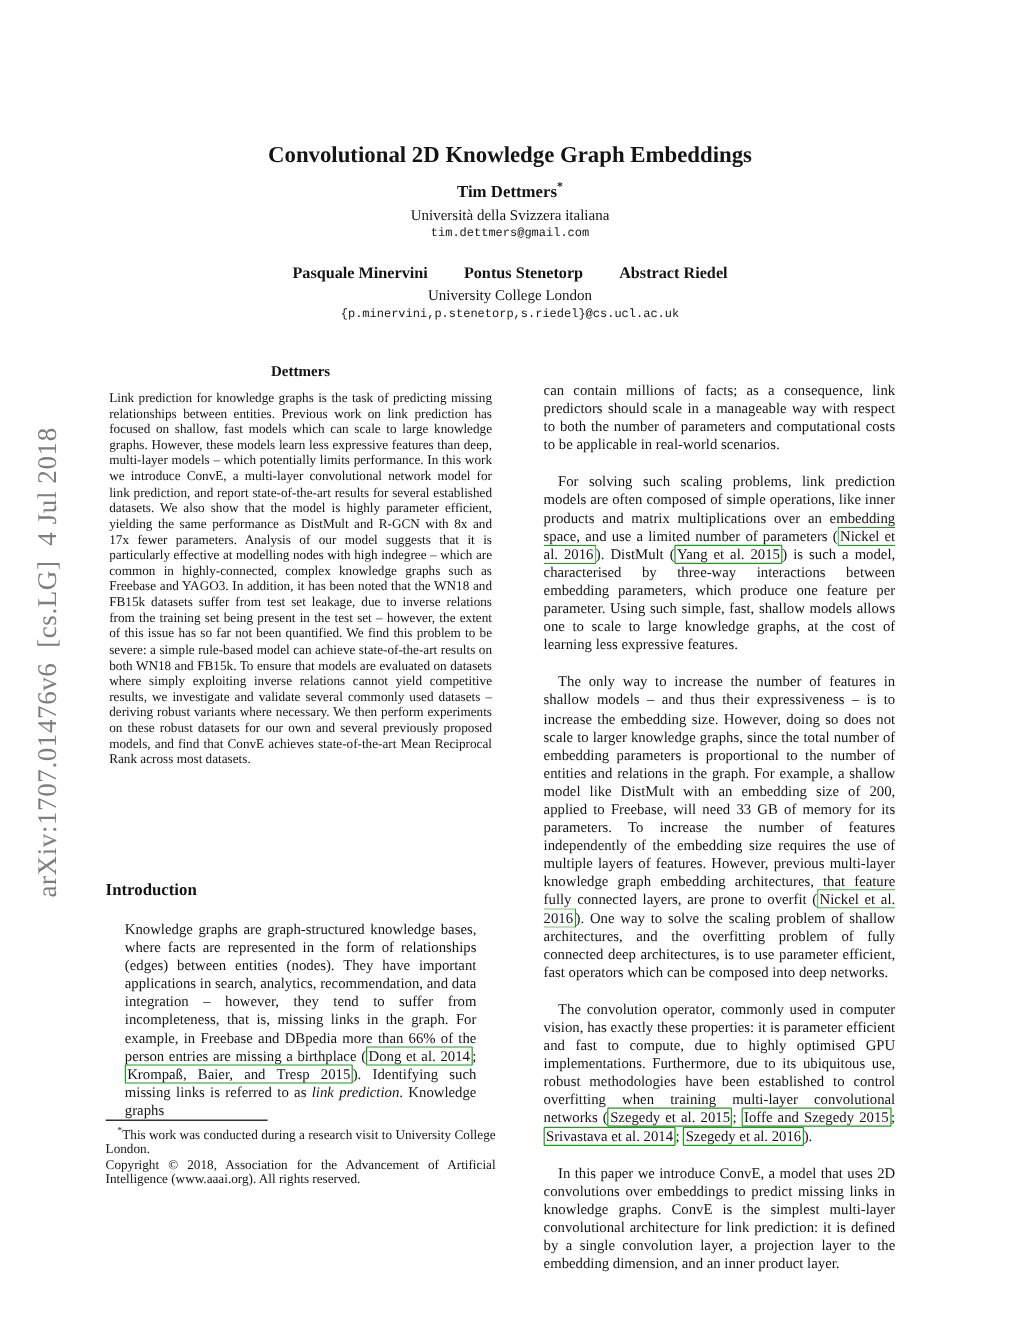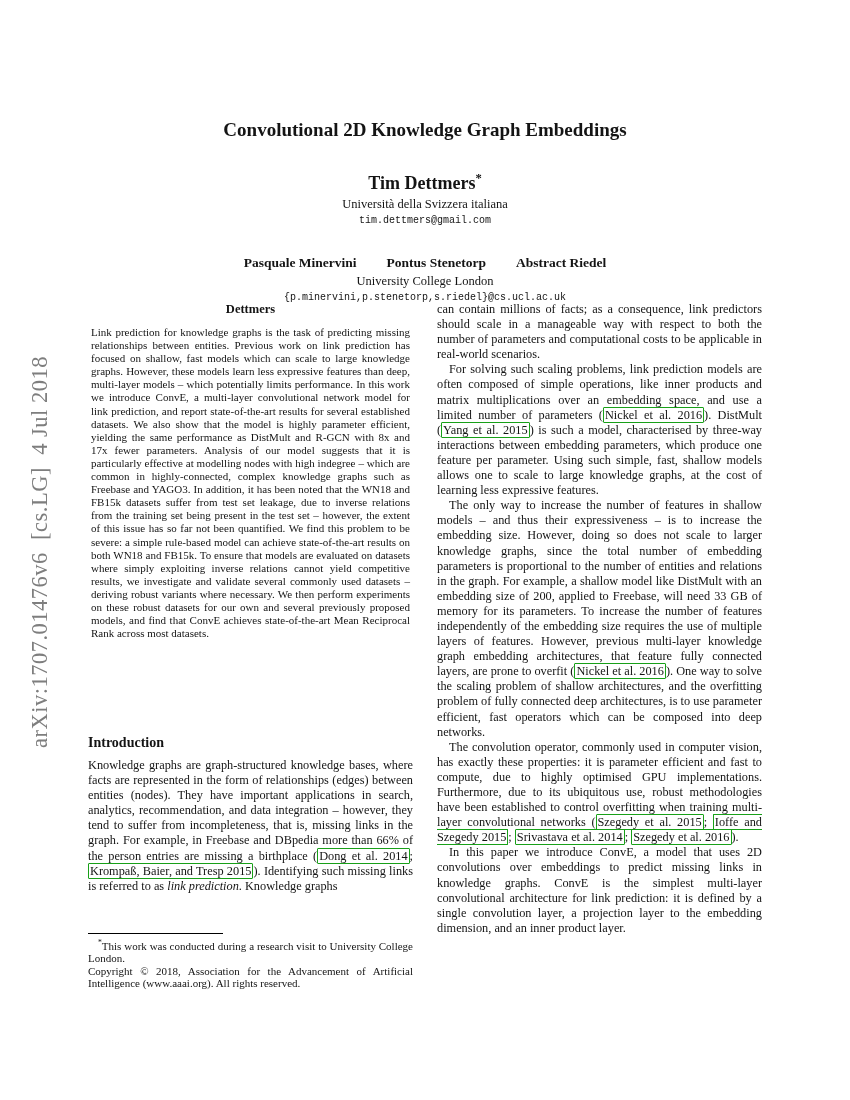--- a/index.html
+++ b/index.html
@@ -24,40 +24,40 @@
     color: var(--stamp_gray, #7e7e7e);
   }
   .header {
     position: absolute;
     left: 88px;
     top: 119px;
     width: 674px;
     text-align: center;
   }
   .title { font-size: 19px; font-weight: bold; margin: 0; }
-  .author-name { font-size: 18px; font-weight: bold; margin-top: 32px; text-align: center; }
+  .author-name { font-size: 14px; font-weight: bold; margin-top: 12px; text-align: center; }
   .affil { font-size: 12.5px; margin-top: 3px; }
   .email { font-family: "Liberation Mono", monospace; font-size: 10px; margin-top: 3px; }
   .author-row {
     display: flex; justify-content: center; gap: 30px;
-    font-size: 13.5px; font-weight: bold; margin-top: 29px;
+    font-size: 13.5px; font-weight: bold; margin-top: 19px;
   }
   .col {
     position: absolute;
     top: 302px;
     width: 325px;
     text-align: justify;
   }
   .col-left  { left: 88px; height: 688px; }
   .col-right { left: 437px; }
   .abstract-head { font-size: 12.5px; font-weight: bold; text-align: center; margin: 0 0 9px 0; }
   .abstract-body { font-size: 11px; line-height: 13.1px; margin: 0; padding: 0 3px; }
   .intro-block { position: absolute; top: 433px; left: 0; width: 325px; }
   .section-head { font-size: 14px; font-weight: bold; text-align: left; margin: 0 0 7px 0; }
-  .body-par { font-size: 12.3px; line-height: 15.1px; margin: 0; text-indent: 12px; }
+  .body-par { font-size: 12.3px; line-height: 15.1px; margin: 16px; text-indent: 12px; }
   .body-par.noindent { text-indent: 0; }
   .cite {
     border: 1px solid var(--cite_green, #18a018);
     padding: 0 1px;
     border-radius: 1px;
     cursor: pointer;
   }
   sup { font-size: 70%; line-height: 0; }
   .footnote { position: absolute; bottom: 0; left: 0; width: 325px; }
   .fn-rule { width: 135px; border-top: 1px solid #000; margin: 0 0 6px 0; }

